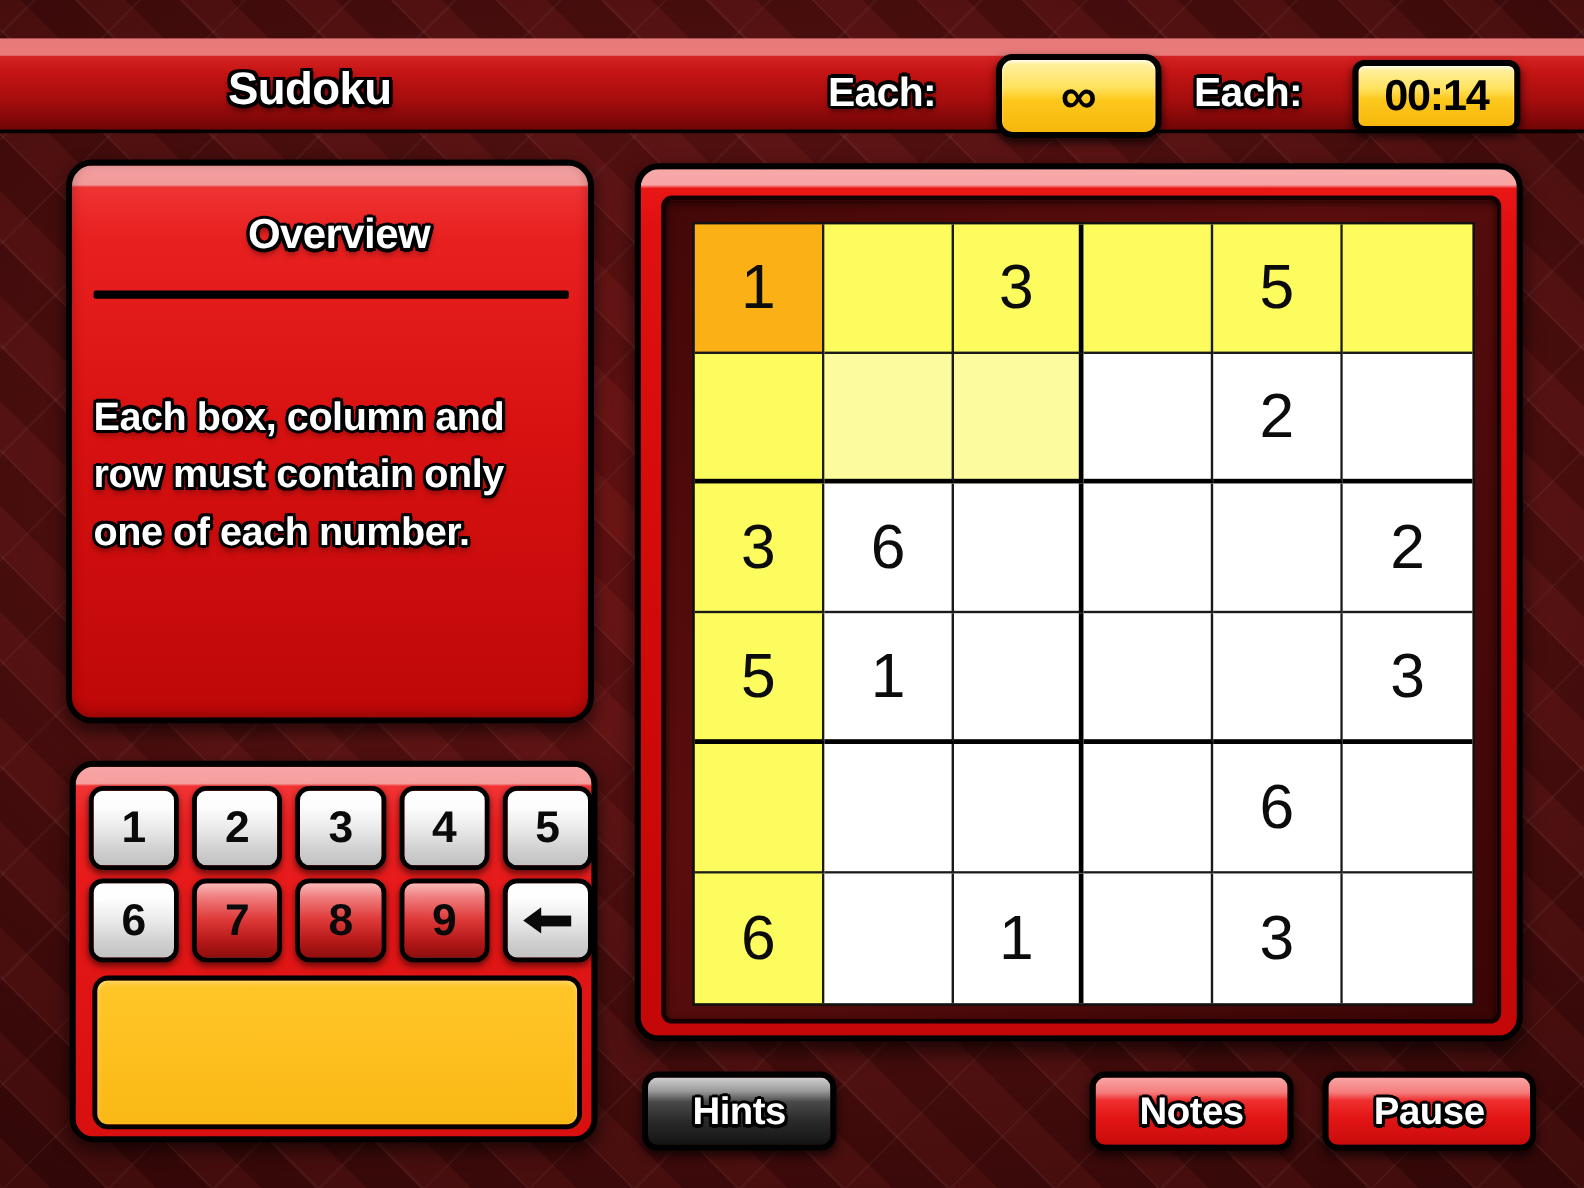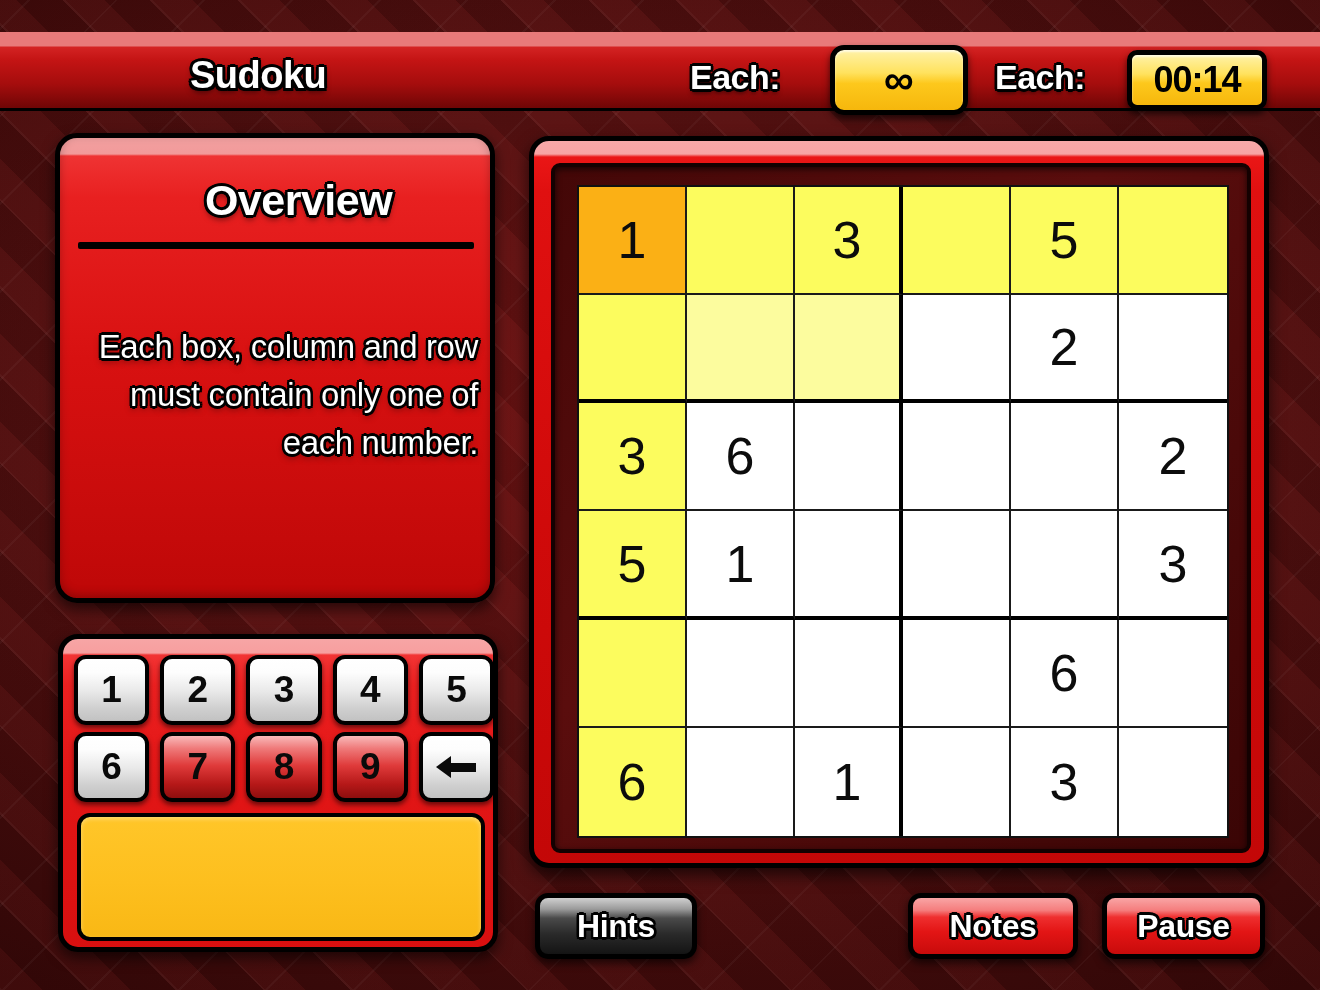--- a/index.html
+++ b/index.html
@@ -94,39 +94,39 @@
     position:absolute; left:55px; top:133px; width:440px; height:470px;
     background:linear-gradient(to bottom,
       #f2a0a0 0px, #f29a9a 16px,
       #ef3333 18px, #e82020 60px,
       #d81111 220px, #c50a0a 400px, #bd0707 470px);
     border:5px solid #000;
     border-radius:22px;
     box-shadow:0 6px 14px rgba(0,0,0,0.6), inset 0 -3px 10px rgba(0,0,0,0.25);
   }
   #overview-title {
-    position:absolute; left:16px; top:38px; width:100%;
+    position:absolute; left:0; top:38px; width:100%;
     text-align:center;
-    font-size:43px; font-weight:bold; color:#fff;
+    font-size:35px; font-weight:bold; color:#fff;
     letter-spacing:-0.5px;
     text-shadow:
       -2.4px -2.4px 0 #000, 2.4px -2.4px 0 #000,
       -2.4px 2.4px 0 #000, 2.4px 2.4px 0 #000,
       0 -3px 0 #000, 0 3px 0 #000, -3px 0 0 #000, 3px 0 0 #000,
       0 4px 6px rgba(0,0,0,0.6);
     padding-left: 15px;
   }
   #overview-rule {
     position:absolute; left:18px; top:104px; width:396px; height:7px;
     background:#000; border-radius:2px;
   }
   #overview-text {
     position:absolute; left:18px; top:185px; width:400px;
-    text-align:right;
-    font-size:33px; font-weight:normal; color:#fff;
+    text-align:left;
+    font-size:33px; font-weight:bold; color:#fff;
     line-height:1.45; letter-spacing:-0.4px;
     text-shadow:
       -2.2px -2.2px 0 #000, 2.2px -2.2px 0 #000,
       -2.2px 2.2px 0 #000, 2.2px 2.2px 0 #000,
       0 -2.6px 0 #000, 0 2.6px 0 #000, -2.6px 0 0 #000, 2.6px 0 0 #000,
       0 4px 6px rgba(0,0,0,0.55);
   }
 
   
   #numpad-panel {
@@ -256,21 +256,21 @@
     background:linear-gradient(to bottom,
       #f9a5a5 0%, #f57d7d 22%, #ef2f2f 34%, #e31515 60%, #c80b0b 100%);
   }
   .action-btn.dim {
     background:linear-gradient(to bottom,
       #d0d0d0 0%, #9a9a9a 20%, #4a4a4a 36%, #2a2a2a 64%, #141414 100%);
   }
   #btn-hints { left:535px; width:162px; }
   #btn-erase { left:720px; width:165px; }
   #btn-notes { left:908px; width:170px; }
-  #btn-pause { left:1102px; width:163px; }
+  #btn-pause { left:1102px; width:178px; }
 </style>
 </head>
 <body>
 
 <div id="app">
 
   <div id="topbar">
     <div class="bar-title" id="bar-title">Sudoku</div>
 
     <div class="bar-label" id="hints-label">Each:</div>

